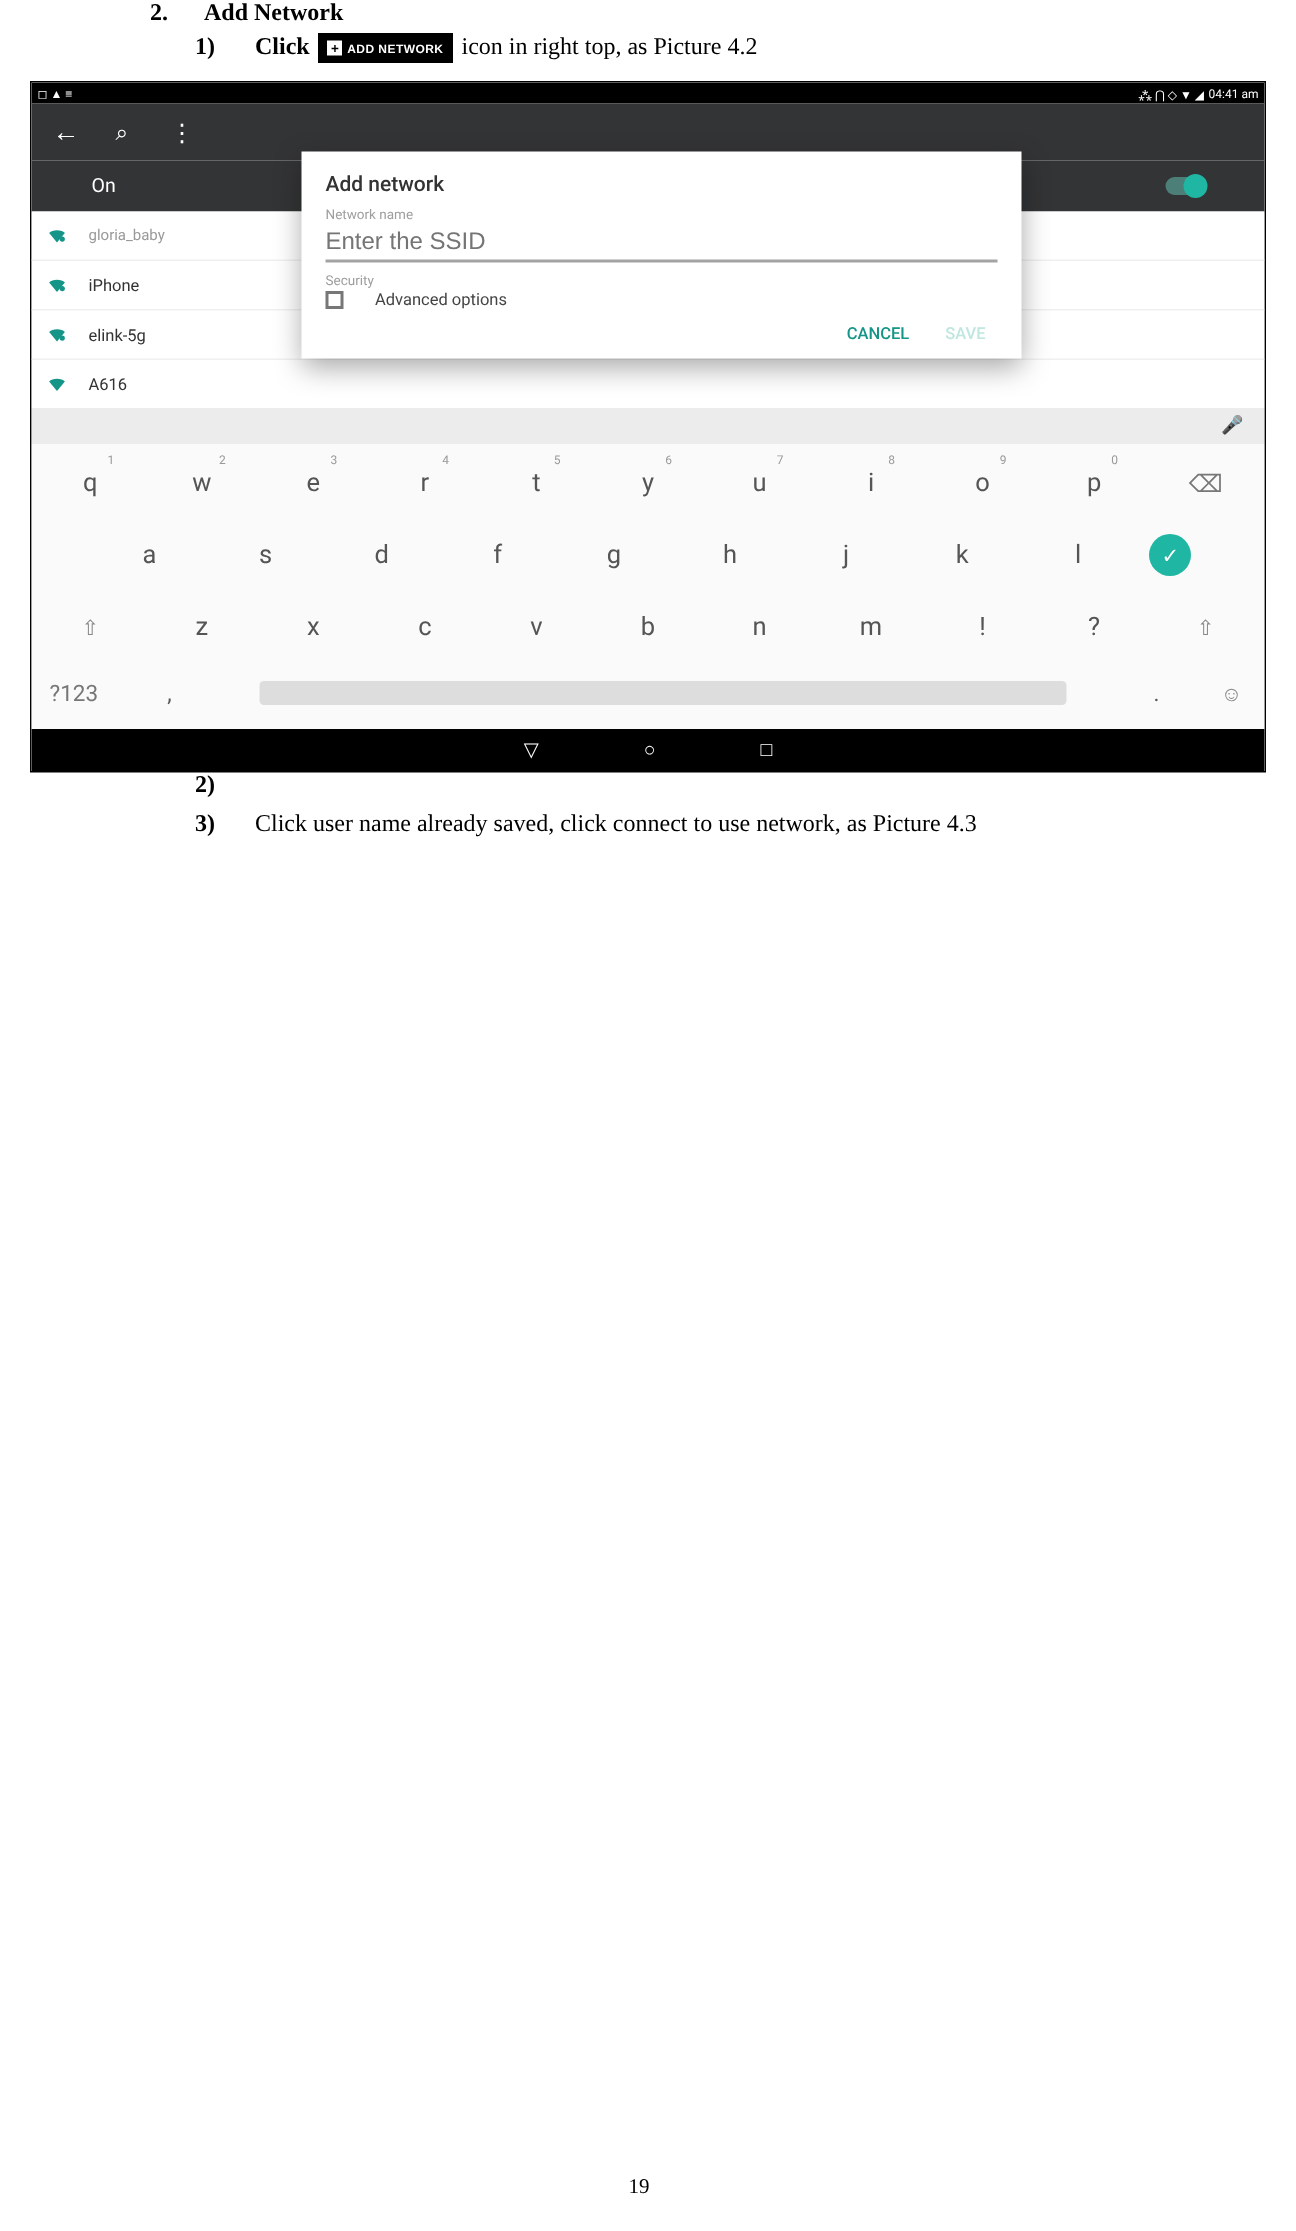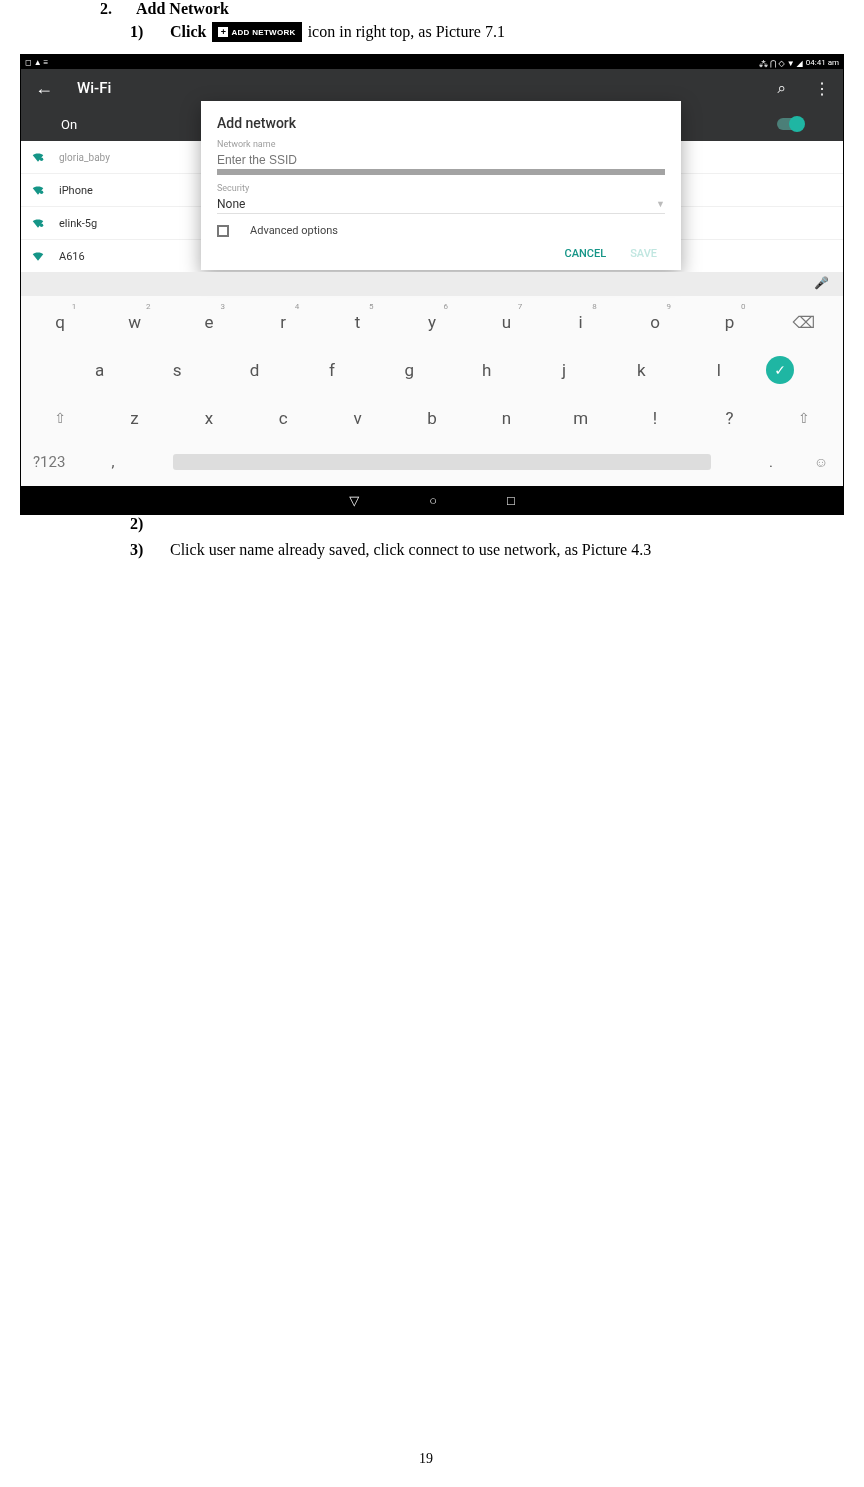--- a/index.html
+++ b/index.html
@@ -153,22 +153,22 @@
     font-weight: 500;
     color: #333;
   }
   .dlg-label {
     font-size: 9px;
     color: #9e9e9e;
     margin-top: 2px;
   }
   .dlg-input {
     border: none;
-    border-bottom: 6px solid #a3a3a3;
-    font-size: 12px;
+    border-bottom: 2px solid #a3a3a3;
+    font-size: 16px;
     color: #4c1d95;
     width: 100%;
     padding: 4px 0 2px 0;
     background: transparent;
     outline: none;
   }
   .dlg-select {
     display: flex;
     justify-content: space-between;
     align-items: center;
@@ -311,35 +311,34 @@
     <span class="bold">Add Network</span>
   </div>
 
   <div class="sub-list-item" style="align-items:center;">
     <span class="marker bold">1)</span>
     <span class="bold">Click</span>
     <span class="add-btn">
       <span class="plus">+</span>
       <span>ADD NETWORK</span>
     </span>
-    <span>icon in right top, as Picture 7.1</span>
+    <span>icon in right top, as Picture 4.2</span>
   </div>
 
   <div class="screenshot">
     <div class="status-bar">
       <span>◻ ▲ ≡</span>
       <span class="status-right">
         <span>⁂ ⋂ ◇ ▼ ◢</span>
         <span>04:41 am</span>
       </span>
     </div>
 
     <div class="app-bar">
       <span class="back-arrow">←</span>
-      <span class="title-txt">Wi-Fi</span>
       <span class="search-ic">⌕</span>
       <span class="kebab">⋮</span>
     </div>
 
     <div class="on-row">
       <span>On</span>
       <span class="switch"></span>
     </div>
 
     <div class="wifi-list" style="position:relative;">
@@ -377,24 +376,20 @@
             </svg>
         </span>
         <span>A616</span>
       </div>
 
       <div class="dialog">
         <h3>Add network</h3>
         <div class="dlg-label">Network name</div>
         <input class="dlg-input" placeholder="Enter the SSID" style="">
         <div class="dlg-label" style="margin-top:8px;">Security</div>
-        <div class="dlg-select">
-          <span>None</span>
-          <span class="caret">▼</span>
-        </div>
         <div class="adv-row">
           <span class="checkbox"></span>
           <span>Advanced options</span>
         </div>
         <div class="dlg-actions">
           <span class="cancel">CANCEL</span>
           <span class="save">SAVE</span>
         </div>
       </div>
     </div>

